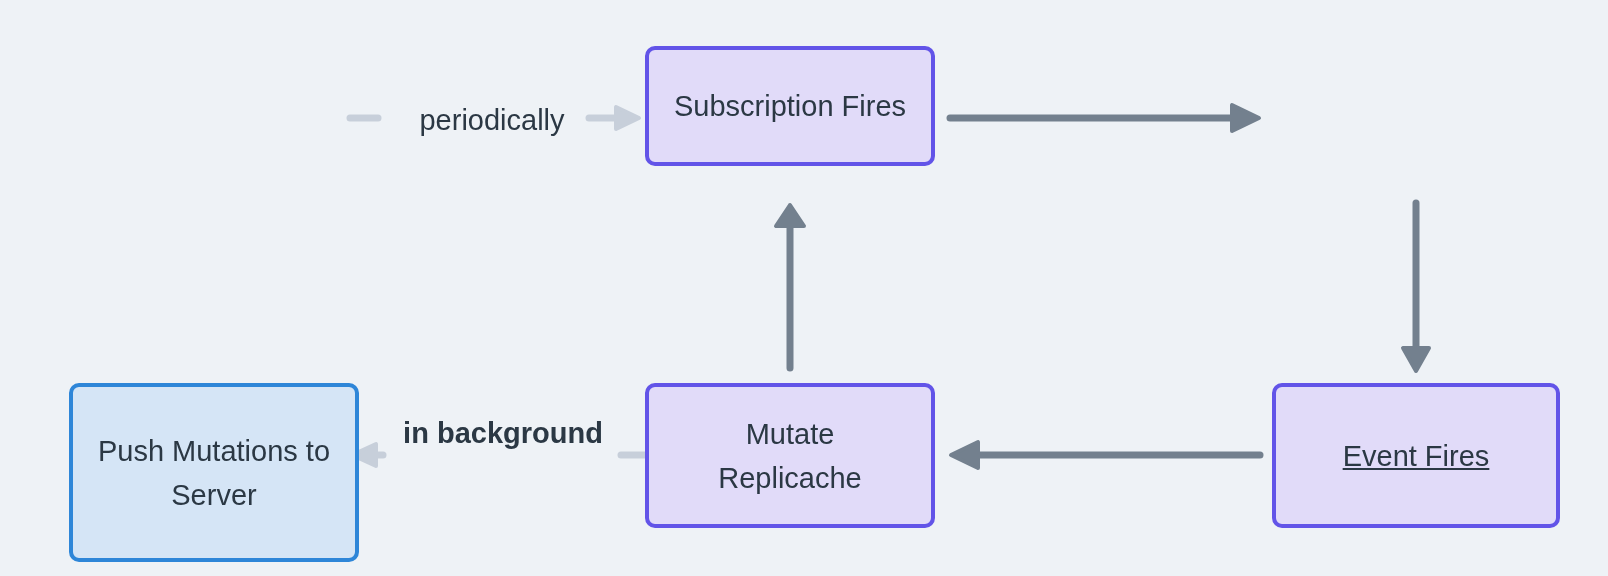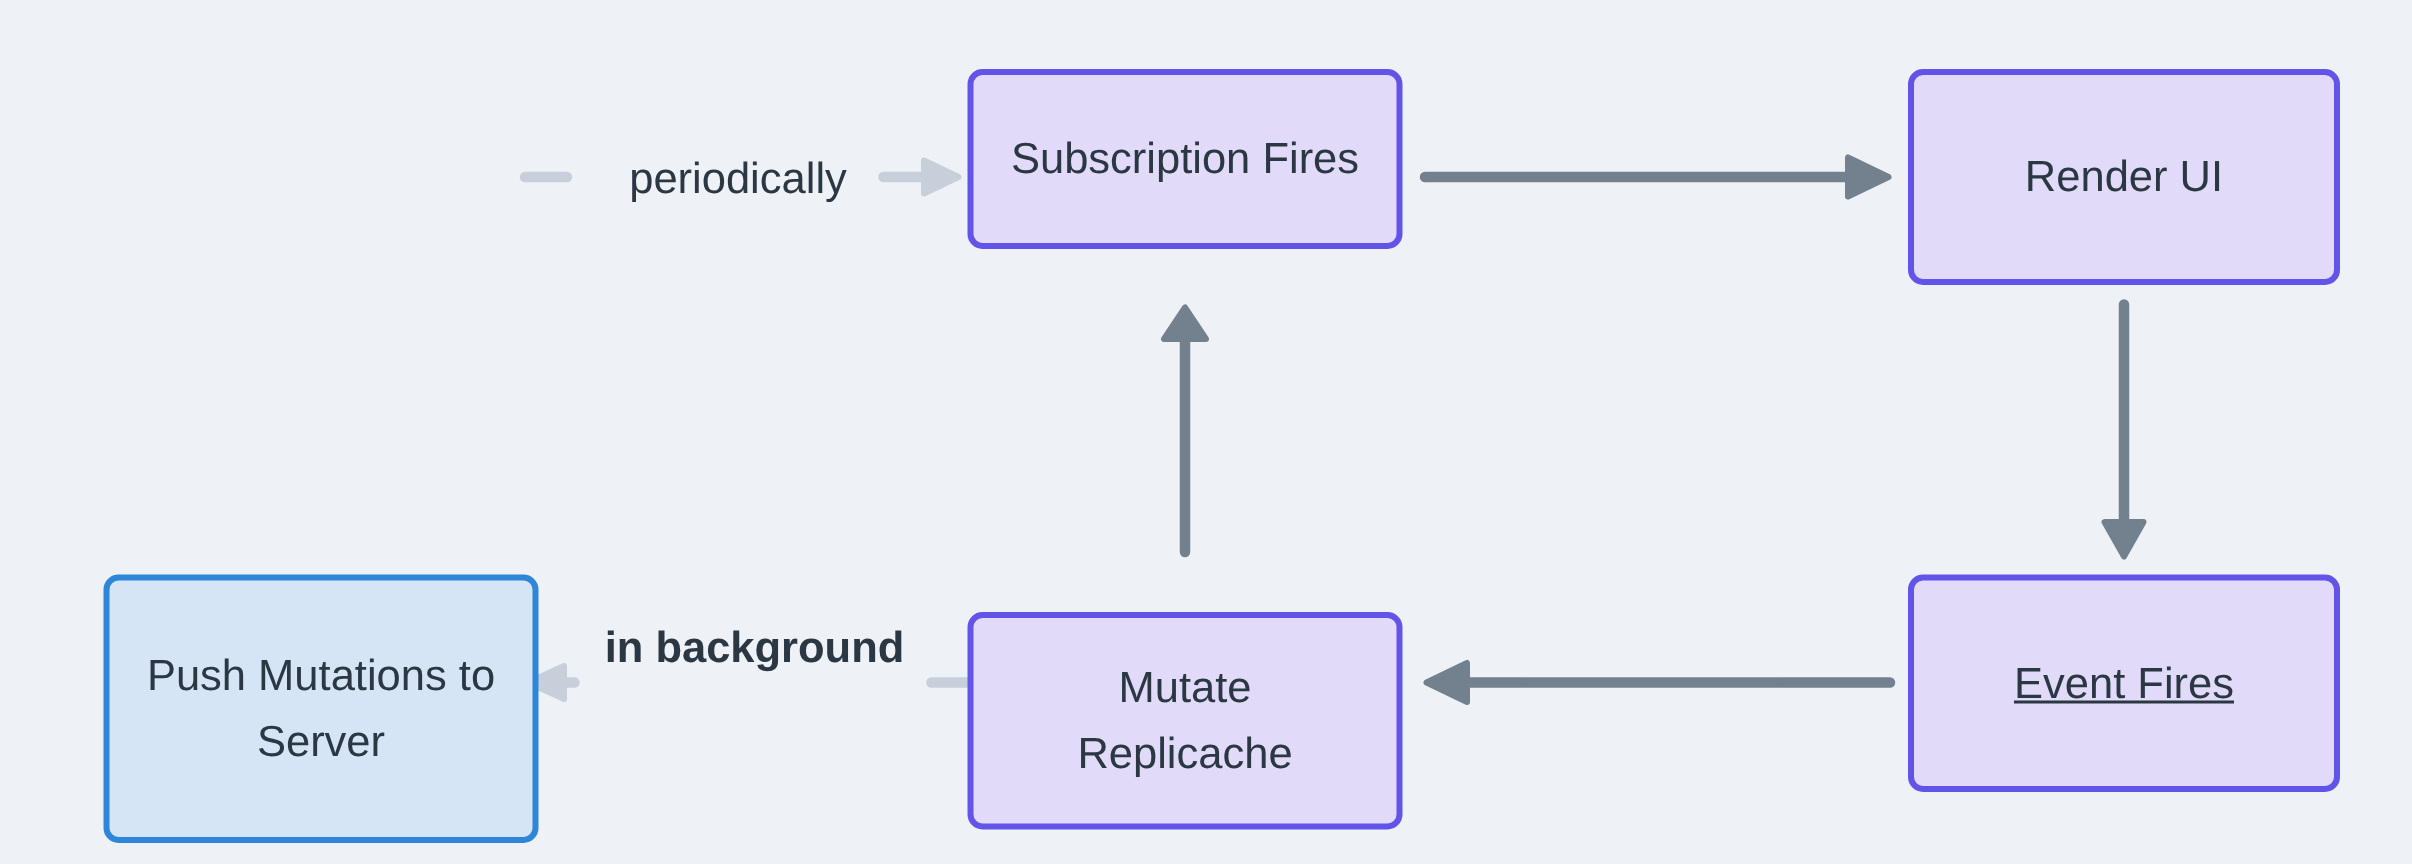--- a/index.html
+++ b/index.html
@@ -67,21 +67,21 @@
     color: var(--text);
     padding: 0 22px;
   }
   .node.blue   { border-color: var(--blue-border);   background: var(--blue-fill); }
   .node.purple { border-color: var(--purple-border); background: var(--purple-fill); }
 
   .node-pull      { left: 45px;   top: 46px;  width: 290px; height: 144px; }
   .node-sub       { left: 645px;  top: 46px;  width: 290px; height: 120px; }
   .node-render    { left: 1272px; top: 46px;  width: 288px; height: 144px; }
   .node-push      { left: 27px;   top: 383px; width: 290px; height: 179px; margin-left: 42px; }
-  .node-mutate    { left: 645px;  top: 383px; width: 290px; height: 145px; margin-top: 25px; }
+  .node-mutate    { left: 645px;  top: 383px; width: 290px; height: 145px; }
   .node-event     { left: 1272px; top: 383px; width: 288px; height: 145px; text-decoration: underline; }
 
   .edge-label {
     position: absolute;
     transform: translate(-50%, -50%);
     font-size: 29px;
     font-weight: 500;
     color: var(--text);
     white-space: nowrap;
   }
@@ -126,23 +126,20 @@
       <line class="light-line" x1="374" y1="455" x2="383" y2="455"></line>
       <polygon class="light-head" points="352,455 376,444 376,466"></polygon>
     </g>
   </svg>
 
 
   <div class="node purple node-sub">
     <span>Subscription Fires</span>
   </div>
 
-  <div class="node purple node-render">
-    <span>Render UI</span>
-  </div>
 
   <div class="node blue node-push">
     <span>Push Mutations to Server</span>
   </div>
 
   <div class="node purple node-mutate">
     <span>Mutate Replicache</span>
   </div>
 
   <div class="node purple node-event">

